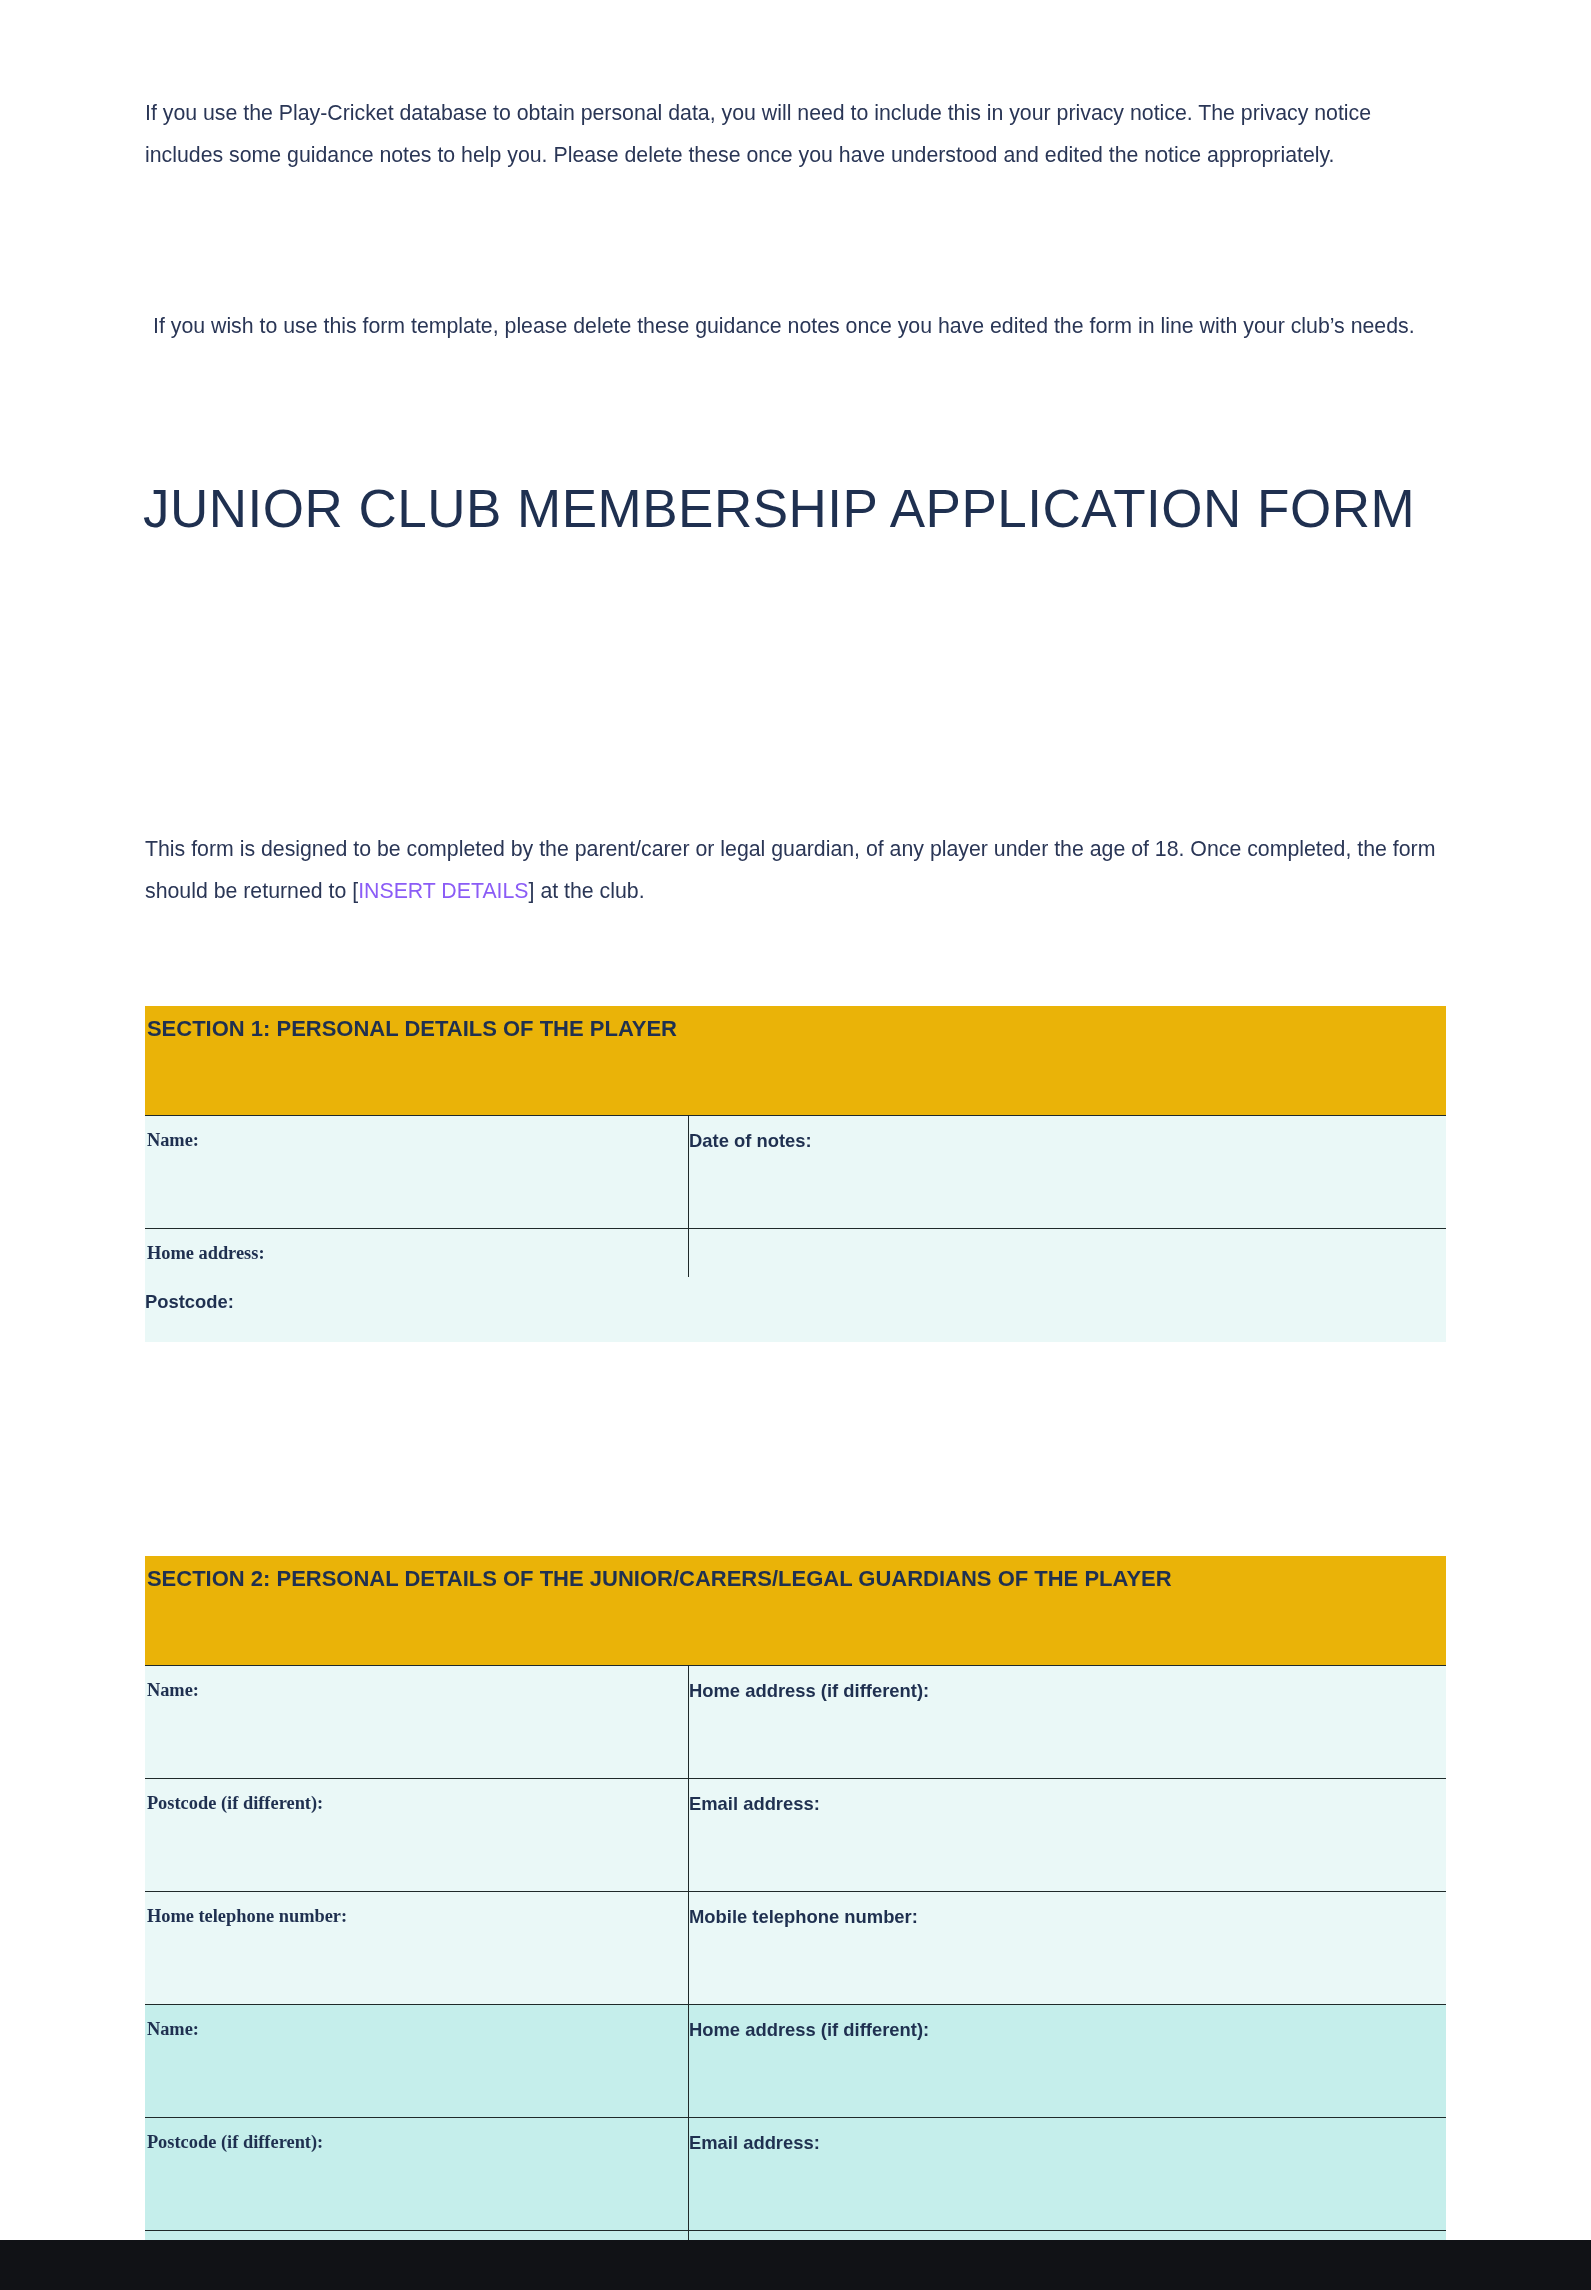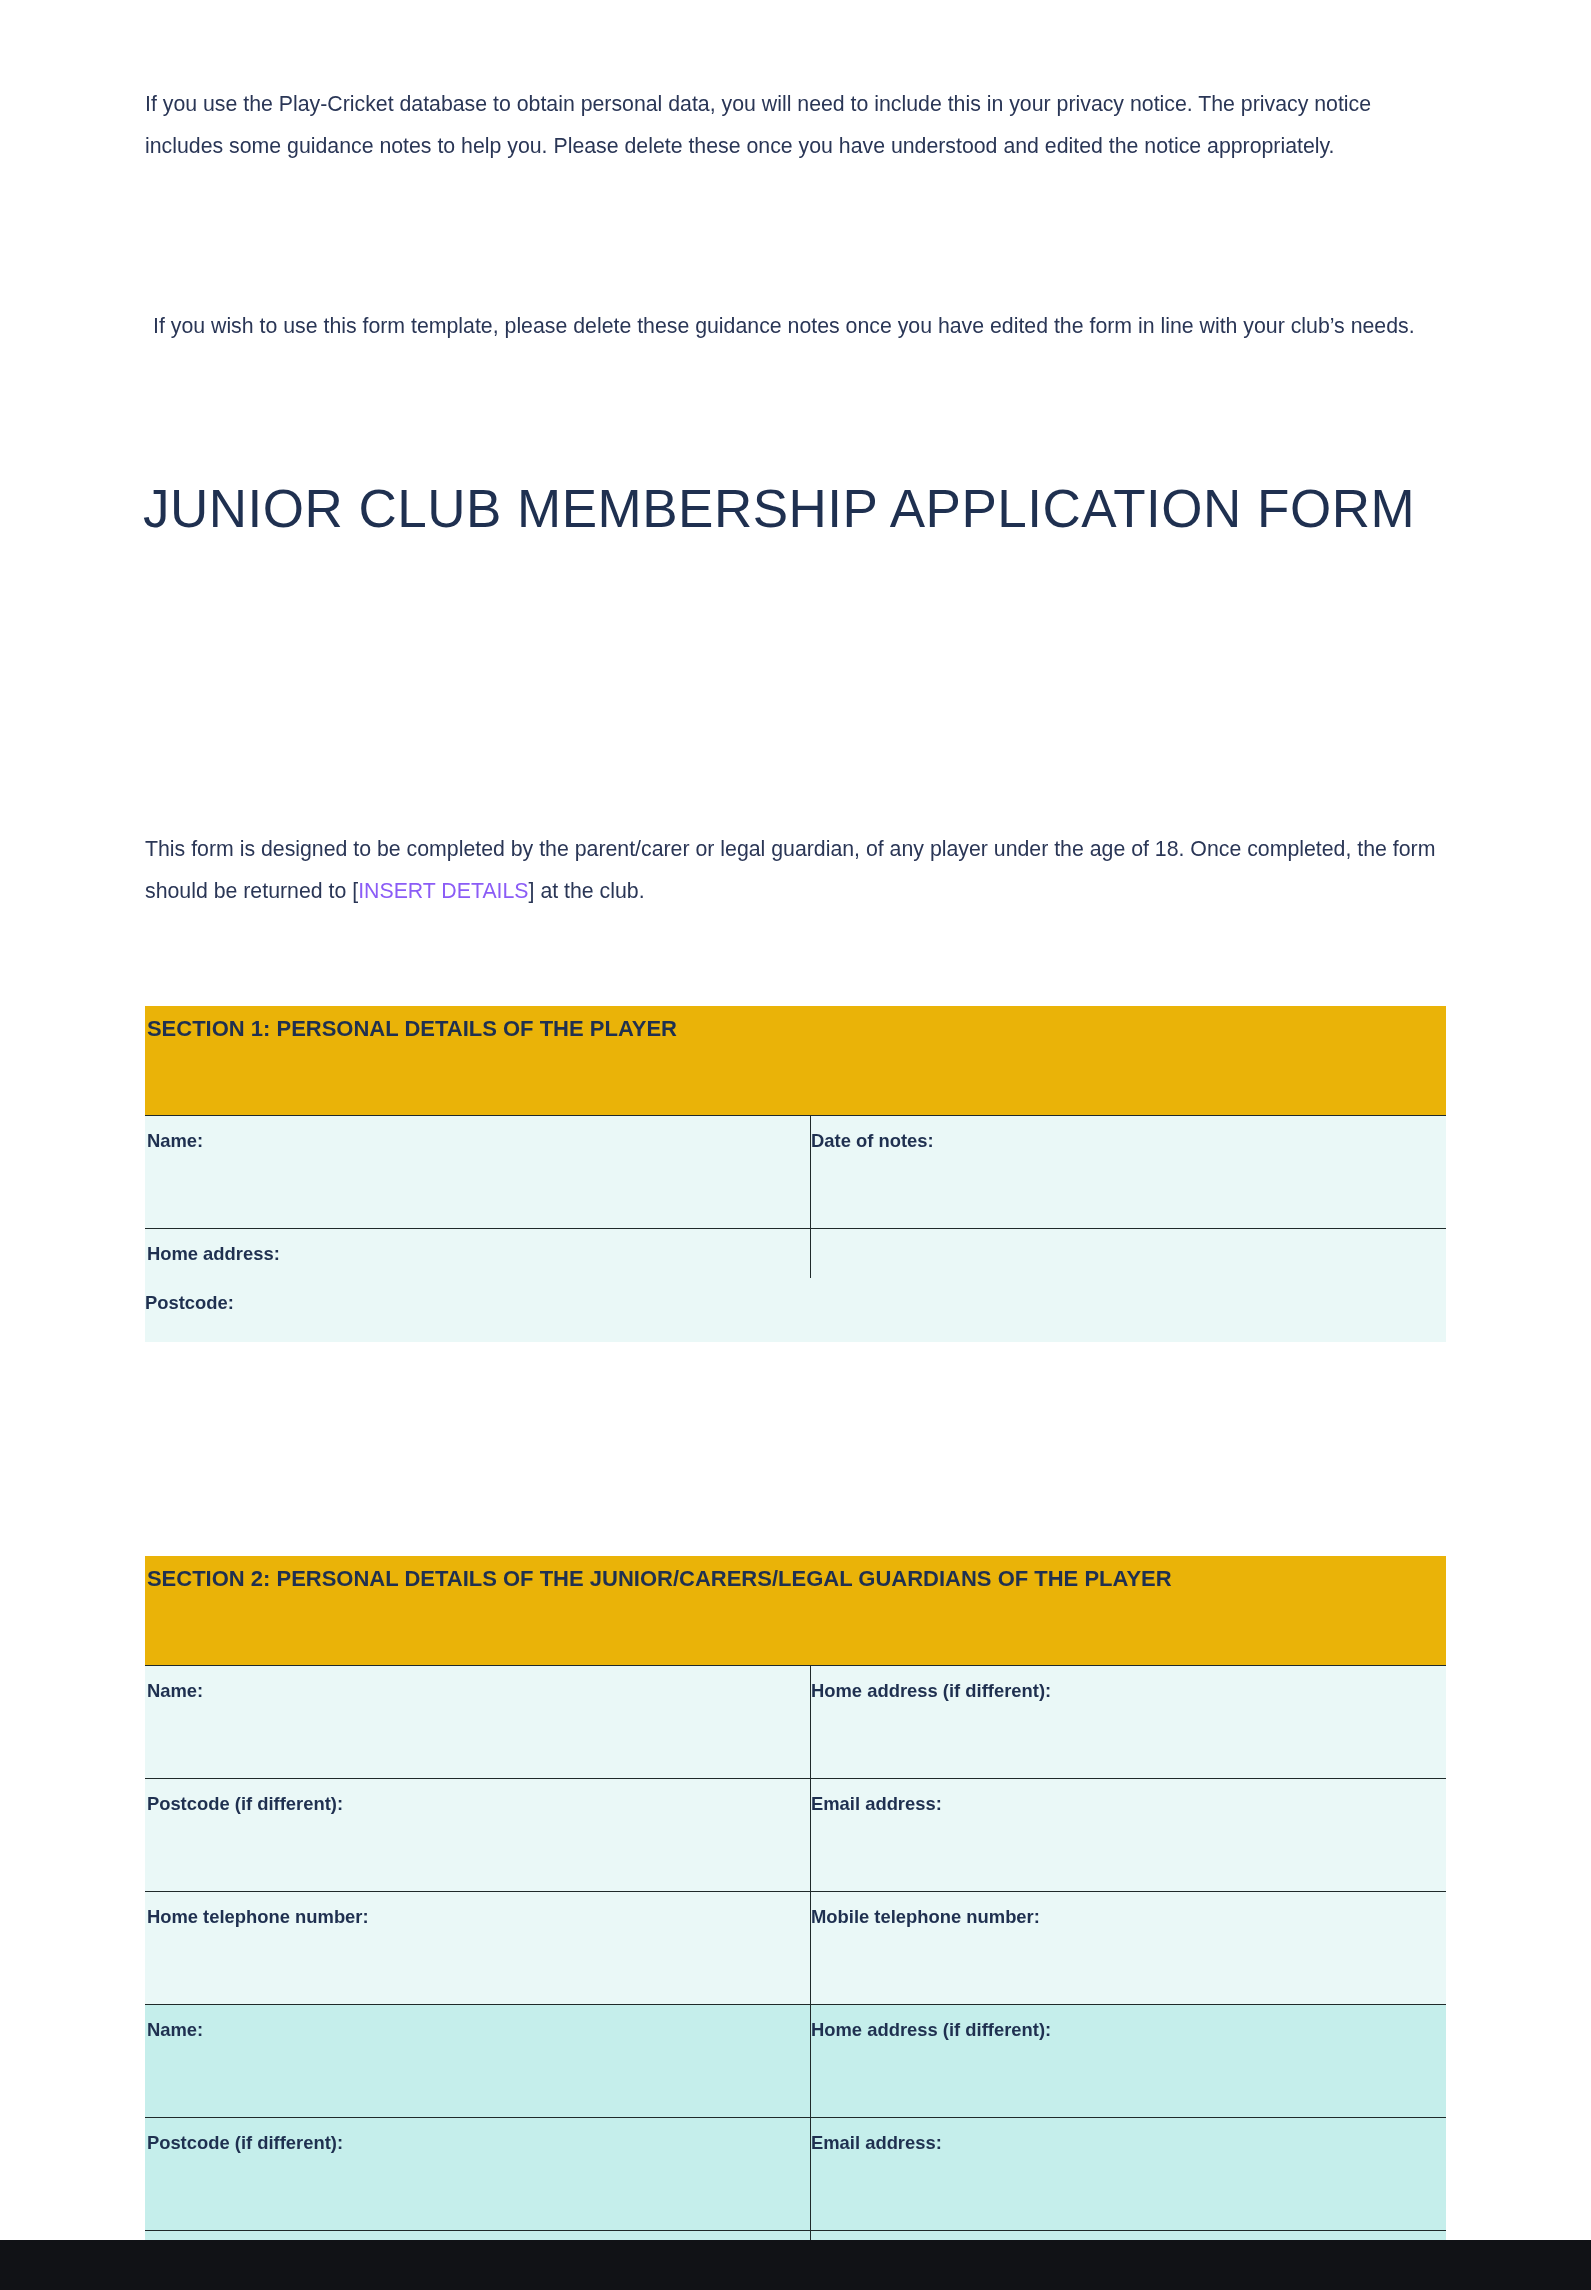--- a/index.html
+++ b/index.html
@@ -6,21 +6,21 @@
   body {
     width: 1591px; height: 2290px; position: relative; overflow: hidden;
     background: #ffffff; color: #1f2d4d;
     font-family: "Liberation Sans", "DejaVu Sans", sans-serif;
   }
   .para {
     position: absolute; left: 145px; width: 1300px;
     font-size: 21.3px; line-height: 42px; color: #2a3656;
     margin: 0;
   }
-  #p1 { top: 83px; }
+  #p1 { top: 92px; }
   #p2 { top: 305px; margin-left: 8px; }
   #p3 { top: 828px; }
   .red { color: #8b5cf6; }
   .title {
     position: absolute; left: 143px; top: 483px; width: 1300px;
     font-size: 53px; line-height: 51px; font-weight: normal; margin: 0;
     color: #1f3050; letter-spacing: 0.5px;
   }
   .section { position: absolute; left: 145px; width: 1301px; }
   #s1 { top: 1006px; }
@@ -28,21 +28,21 @@
   .sec-head {
     height: 110px; background: #eab308; box-sizing: border-box;
     padding: 9.7px 1.9px; font-weight: bold; font-size: 22px; color: #1f3050;
     border-bottom: 1.9px solid #1f2a2a;
   }
   .row { display: flex; height: 113px; box-sizing: border-box; border-bottom: 1.9px solid #1f2a2a; }
   .row.last { border-bottom: none; flex-direction: column; }
   .row.light { background: #eaf8f7; }
   .row.mid { background: #c5eeeb; }
   .cell { box-sizing: border-box; padding: 13.6px 1.9px; font-size: 18.4px; font-weight: bold; color: #1f3050; }
-  .cell.left { width: 666px; border-right: 1.9px solid #1f2a2a; }
+  .cell.left { width: 544px; border-right: 1.9px solid #1f2a2a; font-family: Liberation Serif, serif; }
   .cell.right { flex: 1; padding-left: 0; }
   .bottom-bar { position: absolute; left: 0; top: 2240px; width: 1591px; height: 50px; background: #111216; }
 </style>
 </head>
 <body>
 
 <p class="para" id="p1">If you use the Play-Cricket database to obtain personal data, you will need to include this in your privacy notice. The privacy notice includes some guidance notes to help you.  Please delete these once you have understood and edited the notice appropriately.</p>
 <p class="para" id="p2">If you wish to use this form template, please delete these guidance notes once you have edited the form in line with your club’s needs.</p>
 
 <h1 class="title">JUNIOR CLUB MEMBERSHIP APPLICATION FORM</h1>

